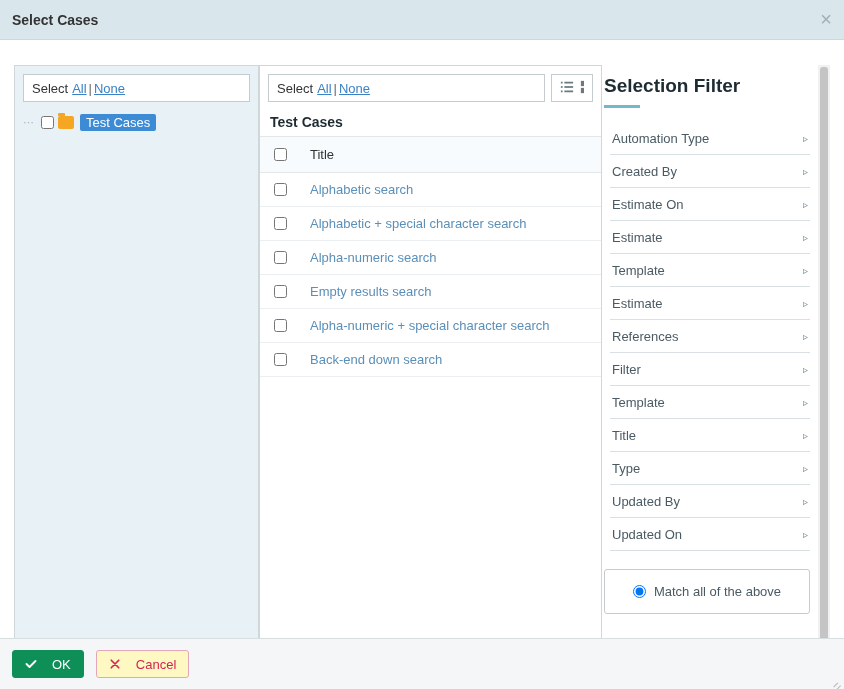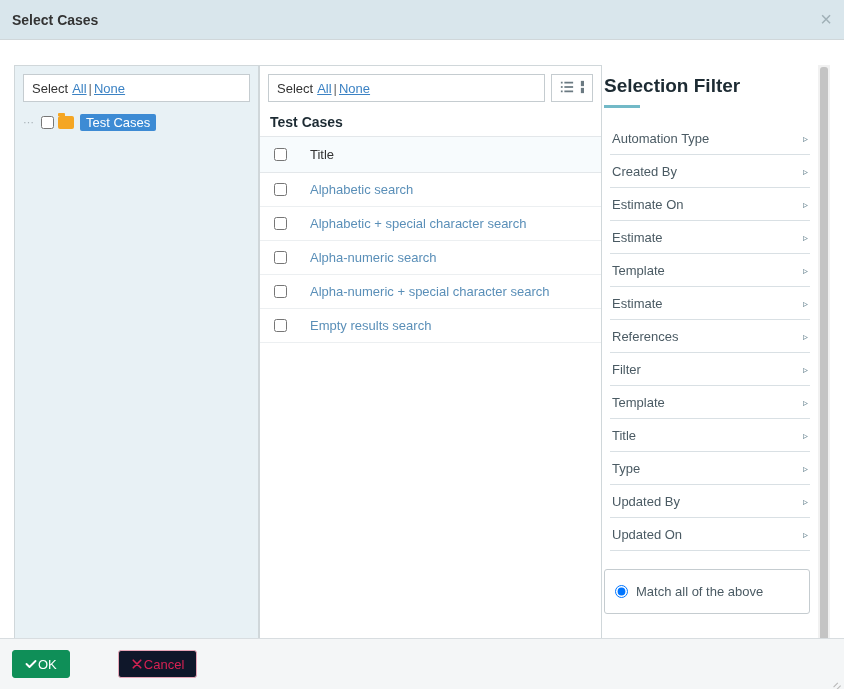--- a/index.html
+++ b/index.html
@@ -111,43 +111,43 @@
     border-bottom:1px solid #d9e0e4; color:#4a5a63; font-size:13px; padding:0 2px;margin-left:6px;
   }
   .filter-row .fr-label{}
   .chev-right { color:#6f8a96; font-size:10px;}
   
   .match-box {
     margin-top:18px;
     border:1px solid #c5ccd0; border-radius:3px;
     padding:10px 10px;
   }
-  .match-row { display:flex; align-items:center; gap:8px; color:#4a5a63; font-size:13px; padding:4px 0;}
+  .match-row { display:flex; align-items:center; gap:8px; color:#4a5a63; font-size:13px; padding:4px 0;justify-content:center;}
   .match-row input[type=radio]{margin:0;}
   
   .filter-vscroll {
     position:absolute; right:0; top:0; bottom:0; width:12px;
     background:#f1f1f1;
   }
   .filter-vscroll .vs-thumb {
     position:absolute; left:2px; right:2px; top:2px; height:86%;
     background:#c4c4c4; border-radius:3px;
   }
   
   
   .footer {
     position:absolute; left:0; right:0; bottom:0; height:51px;
     border-top:1px solid #d8dde0;
     background:#f4f6f7;
     display:flex; align-items:center; gap:12px;
     padding:0 12px;
   }
-  .btn { height:28px; padding:0 12px; border-radius:3px; display:flex; align-items:center; gap:1px; font-size:13px; cursor:pointer; font-weight:500;}
+  .btn { height:28px; padding:0 12px; border-radius:3px; display:flex; align-items:center; gap:15px; font-size:13px; cursor:pointer; font-weight:500;}
   .btn-ok { background:#0f8f58; color:#fff; border:1px solid #0f8f58;}
-  .btn-cancel { background:#0f172a; color:#d62253; border:1px solid #e6a6b8;margin-left:36px;}
+  .btn-cancel { background:#fef9c3; color:#d62253; border:1px solid #e6a6b8;}
   .btn svg { width:12px; height:12px;}
   
   .resize-grip { position:absolute; right:3px; bottom:3px; width:12px; height:12px; }
   .resize-grip::before, .resize-grip::after, .resize-grip span {
     content:""; position:absolute; background:#b7b7b7; height:1px;
   }
   .resize-grip::before { width:10px; right:0; bottom:0; transform:rotate(-45deg); transform-origin:right bottom;}
   .resize-grip::after { width:6px; right:0; bottom:0; transform:rotate(-45deg) translate(0,-4px); transform-origin:right bottom;}
 </style>
 </head>
@@ -227,25 +227,29 @@
             <tr>
               <td class="chk-col"><input type="checkbox" style=""></td>
               <td><a href="#">Alphabetic + special character search</a></td>
             </tr>
             <tr>
               <td class="chk-col"><input type="checkbox" style=""></td>
               <td><a href="#">Alpha-numeric search</a></td>
             </tr>
             <tr>
               <td class="chk-col"><input type="checkbox" style=""></td>
+              <td><a href="#">Empty results search</a></td>
+            </tr>
+            <tr>
+              <td class="chk-col"><input type="checkbox" style=""></td>
               <td><a href="#">Alpha-numeric + special character search</a></td>
             </tr>
             <tr>
               <td class="chk-col"><input type="checkbox" style=""></td>
-              <td><a href="#">Empty results search</a></td>
+              <td><a href="#">Back-end down search</a></td>
             </tr>
           </tbody>
       </table>
       <div class="cases-hscroll">
         <div class="hs-arrow">◄</div>
         <div class="hs-track">
             <div class="hs-thumb"></div>
           </div>
         <div class="hs-arrow">►</div>
       </div>

